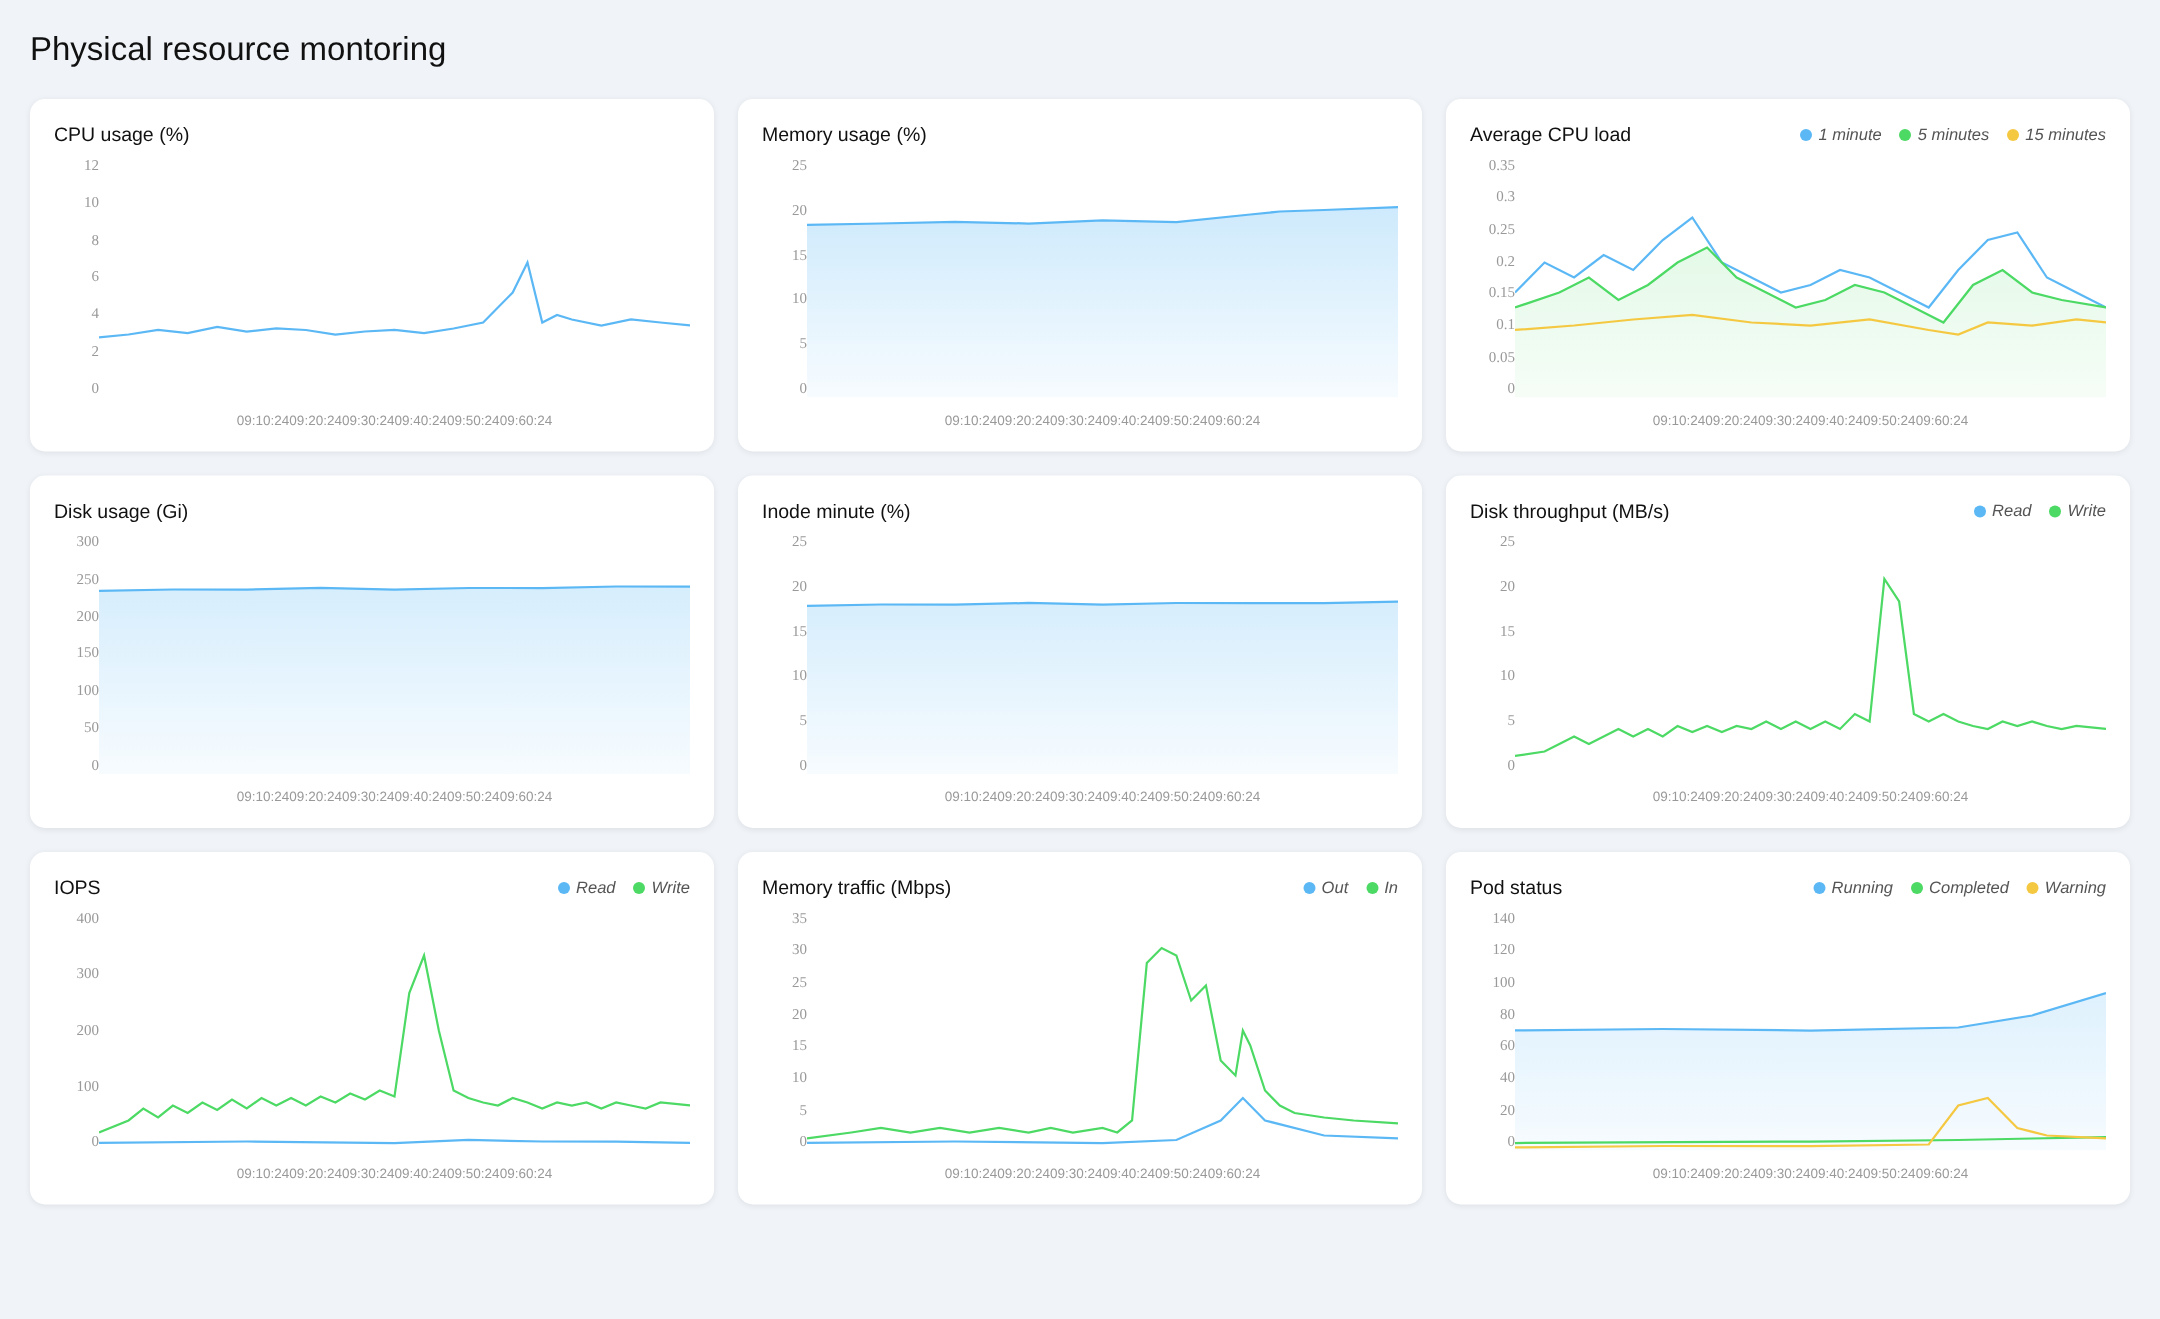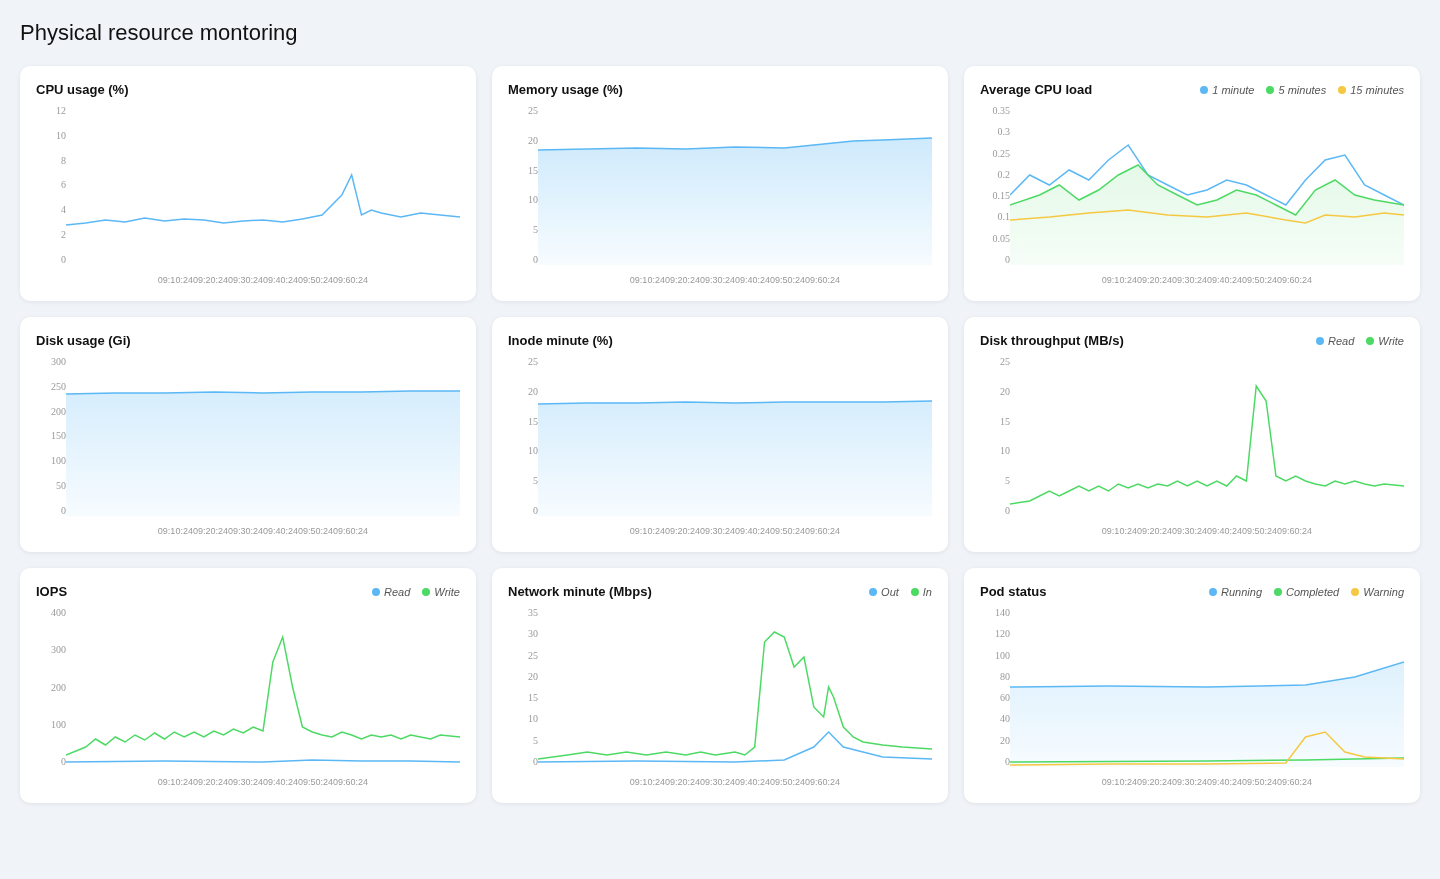--- a/index.html
+++ b/index.html
@@ -27,21 +27,21 @@
       box-shadow: 0 1px 4px rgba(0,0,0,0.08);
     }
     .card-header {
       display: flex;
       align-items: center;
       justify-content: space-between;
       margin-bottom: 8px;
     }
     .card-title {
       font-size: 13px;
-      font-weight: 700;
+      font-weight: 400;
       color: #111;
     }
     .legend {
       display: flex;
       gap: 12px;
       font-size: 11px;
       color: #555;
     }
     .legend-item {
       display: flex;
@@ -383,21 +383,21 @@
           <span>09:30:24</span>
           <span>09:40:24</span>
           <span>09:50:24</span>
           <span>09:60:24</span>
       </div>
     </div>
   </div>
 
   <div class="card">
     <div class="card-header">
-      <span class="card-title">Network minute (Mbps)</span>
+      <span class="card-title">Memory traffic (Mbps)</span>
       <div class="legend">
         <div class="legend-item">
           <span class="legend-dot" style="background:#5bb8f5"></span>
           <span>Out</span>
         </div>
         <div class="legend-item">
           <span class="legend-dot" style="background:#4cd964"></span>
           <span>In</span>
         </div>
       </div>

